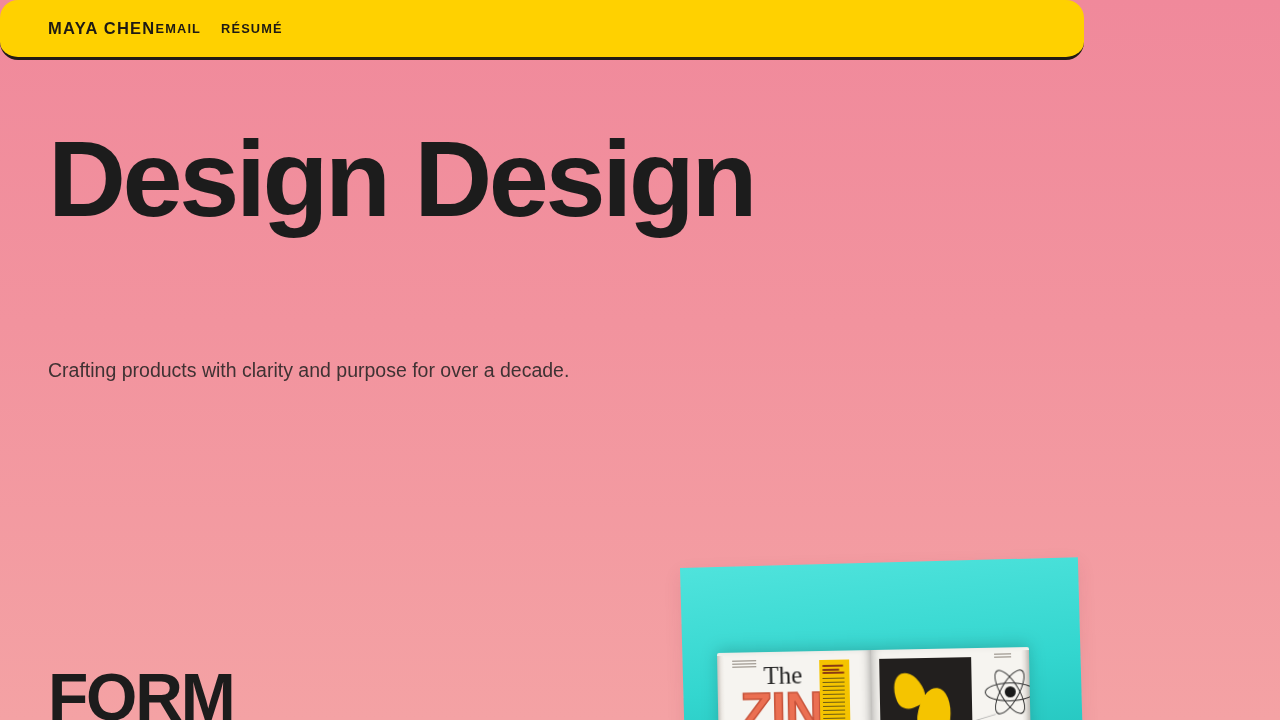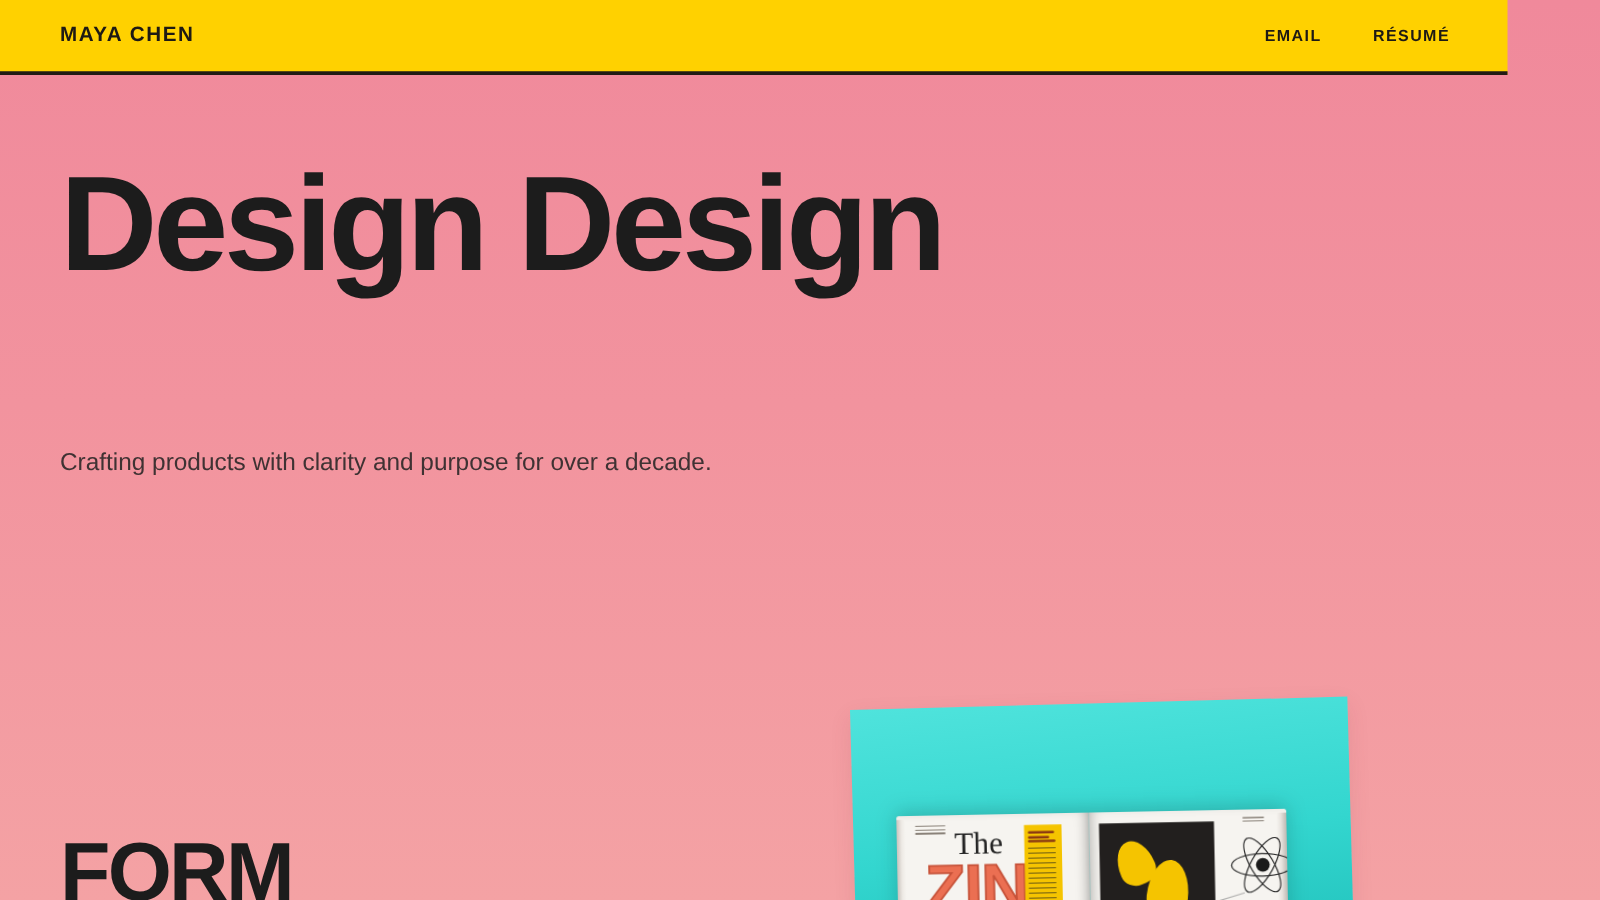--- a/index.html
+++ b/index.html
@@ -13,35 +13,35 @@
   #page {
     position:relative;
     width:1280px; height:720px;
     background:linear-gradient(180deg,#F0899B 0%,#F2939E 45%,#F4A2A4 100%);
     overflow:hidden;
   }
 
   
   #site-header {
     position:absolute; top:0; left:0;
-    width:1206px; height:60px;
+    width:1084px; height:60px;
     background:#FFD100;
     border-bottom:3px solid #221B14;
     display:flex; align-items:center;
-    justify-content:space-between;
     padding:0 46px 0 48px;
     z-index:40;
+    border-radius:18px;
   }
   #brand {
     font-size:16.5px; font-weight:700;
     letter-spacing:1.25px;
     color:#1E1A14;
     white-space:nowrap;
   }
-  #site-nav { display:flex; align-items:center; gap:41px; }
+  #site-nav { display:flex; align-items:center; gap:20px; }
   .nav-link {
     font-size:12.8px; font-weight:700;
     letter-spacing:1.15px;
     color:#1E1A14;
     text-decoration:none;
     white-space:nowrap;
     cursor:pointer;
   }
 
   

